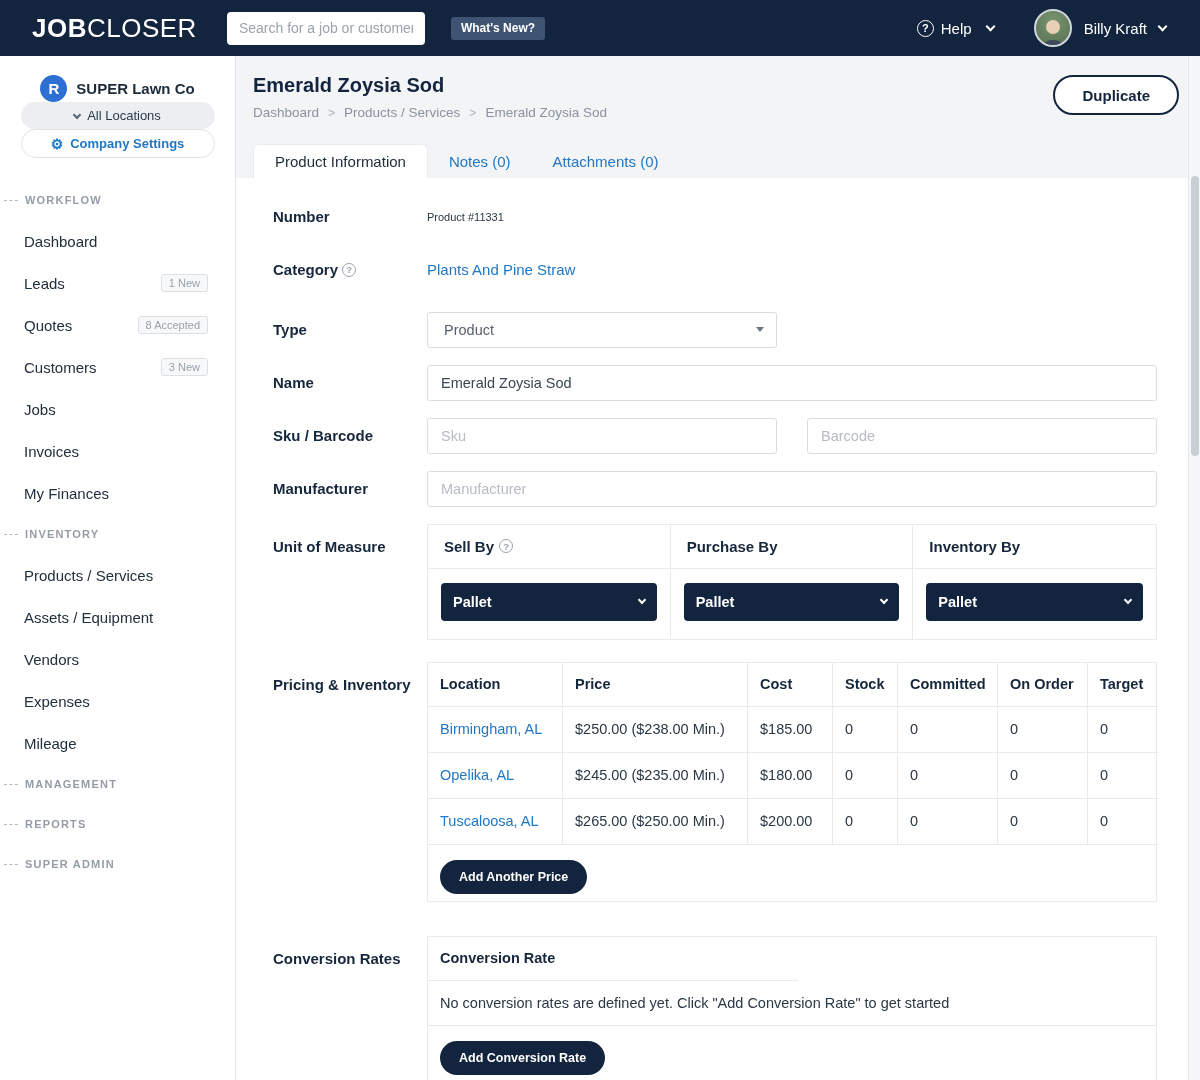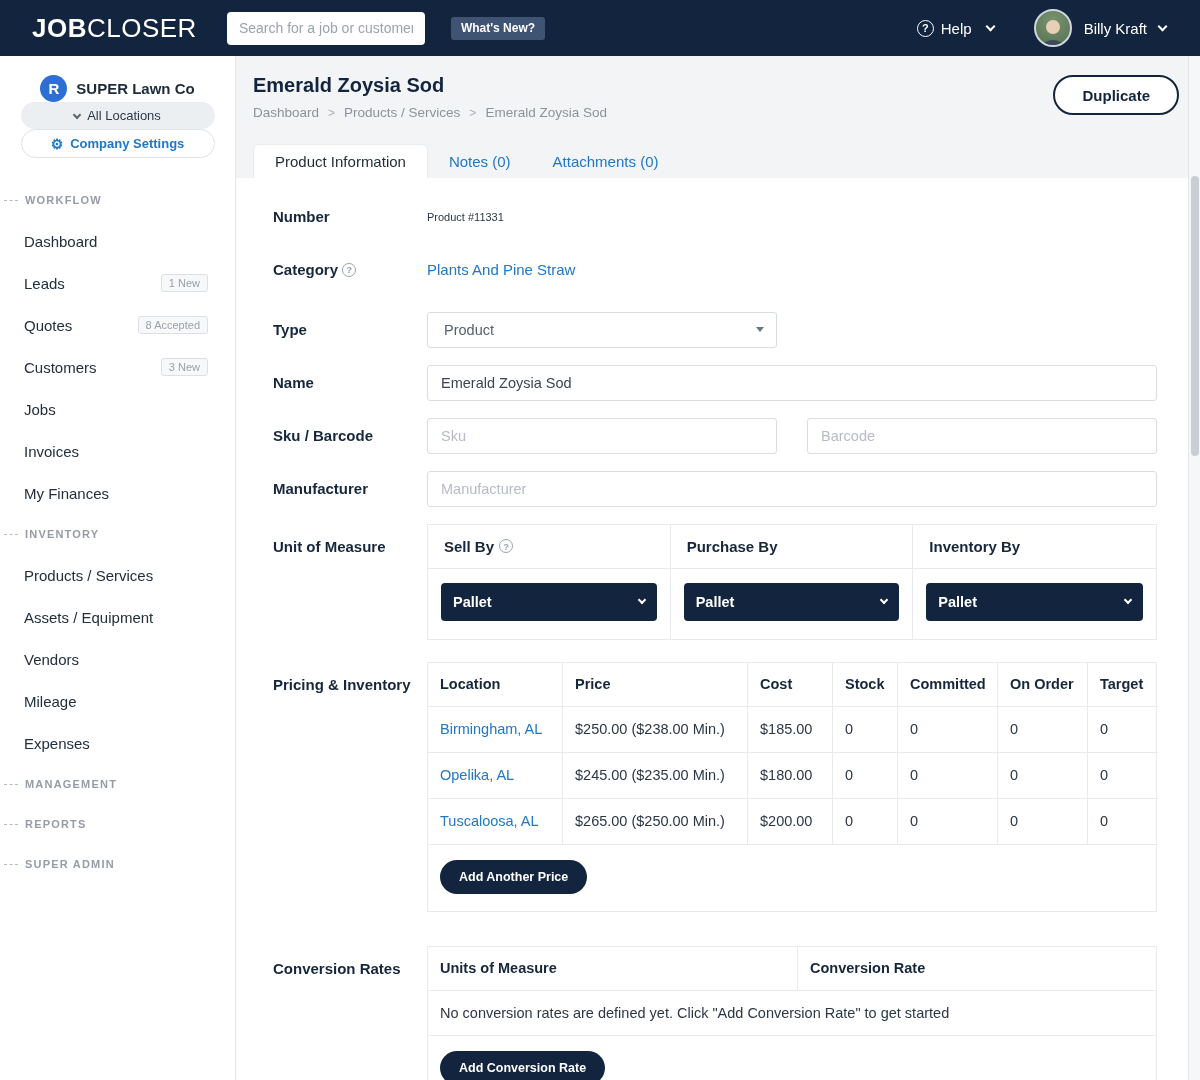--- a/index.html
+++ b/index.html
@@ -110,21 +110,21 @@
   .dark-select .chev { border-color: #fff; width: 6px; height: 6px; }
 
   
   .box { width: 730px; border: 1px solid #e8eaed; }
   .ptable { display: grid; grid-template-columns: 135px 185px 85px 65px 100px 90px 70px; }
   .pcell { padding: 0 12px; display: flex; align-items: center; font-size: 14.5px; color: #2a3744;
     border-bottom: 1px solid #e8eaed; border-right: 1px solid #e8eaed; height: 46px; }
   .pcell.last { border-right: none; }
   .pcell.head { font-weight: 700; color: #16273c; font-size: 14.5px; height: 44px; }
   .pcell .link { font-size: 14.5px; }
-  .box-btn-row { padding: 15px 12px 17px; }
+  .box-btn-row { padding: 15px 12px 7px; }
   .dark-pill-btn { height: 34px; padding: 0 19px; background: #13243e; color: #fff; border: none;
     border-radius: 18px; font-size: 12.5px; font-weight: 700; cursor: pointer;
     font-family: "Liberation Sans", sans-serif; }
 
   
   .ctable-head { display: grid; grid-template-columns: 370px 1fr; }
   .ccell { padding: 0 12px; height: 44px; display: flex; align-items: center; font-size: 14.5px;
     font-weight: 700; color: #16273c; border-bottom: 1px solid #e8eaed; }
   .ccell.sep { border-right: 1px solid #e8eaed; }
   .cmsg { padding: 14px 12px; font-size: 14.5px; color: #2a3744; border-bottom: 1px solid #e8eaed; }
@@ -209,24 +209,24 @@
     <div class="nav-item">
       <span>Products / Services</span>
     </div>
     <div class="nav-item">
       <span>Assets / Equipment</span>
     </div>
     <div class="nav-item">
       <span>Vendors</span>
     </div>
     <div class="nav-item">
+      <span>Expenses</span>
+    </div>
+    <div class="nav-item">
       <span>Mileage</span>
-    </div>
-    <div class="nav-item">
-      <span>Expenses</span>
     </div>
 
     <div class="nav-header">
       <span class="dashes"></span>
       <span>MANAGEMENT</span>
     </div>
     <div class="nav-header">
       <span class="dashes"></span>
       <span>REPORTS</span>
     </div>
@@ -367,21 +367,20 @@
         <div class="box-btn-row">
           <button class="dark-pill-btn">Add Another Price</button>
         </div>
       </div>
     </div>
 
     <div class="form-row top-align">
       <div class="flabel" style="padding-top: 12px;">Conversion Rates</div>
       <div class="box">
         <div class="ctable-head">
-          <div class="ccell sep">Units of Measure</div>
           <div class="ccell">Conversion Rate</div>
         </div>
         <div class="cmsg">No conversion rates are defined yet. Click "Add Conversion Rate" to get started</div>
         <div class="box-btn-row">
           <button class="dark-pill-btn">Add Conversion Rate</button>
         </div>
       </div>
     </div>
 
   </div>

